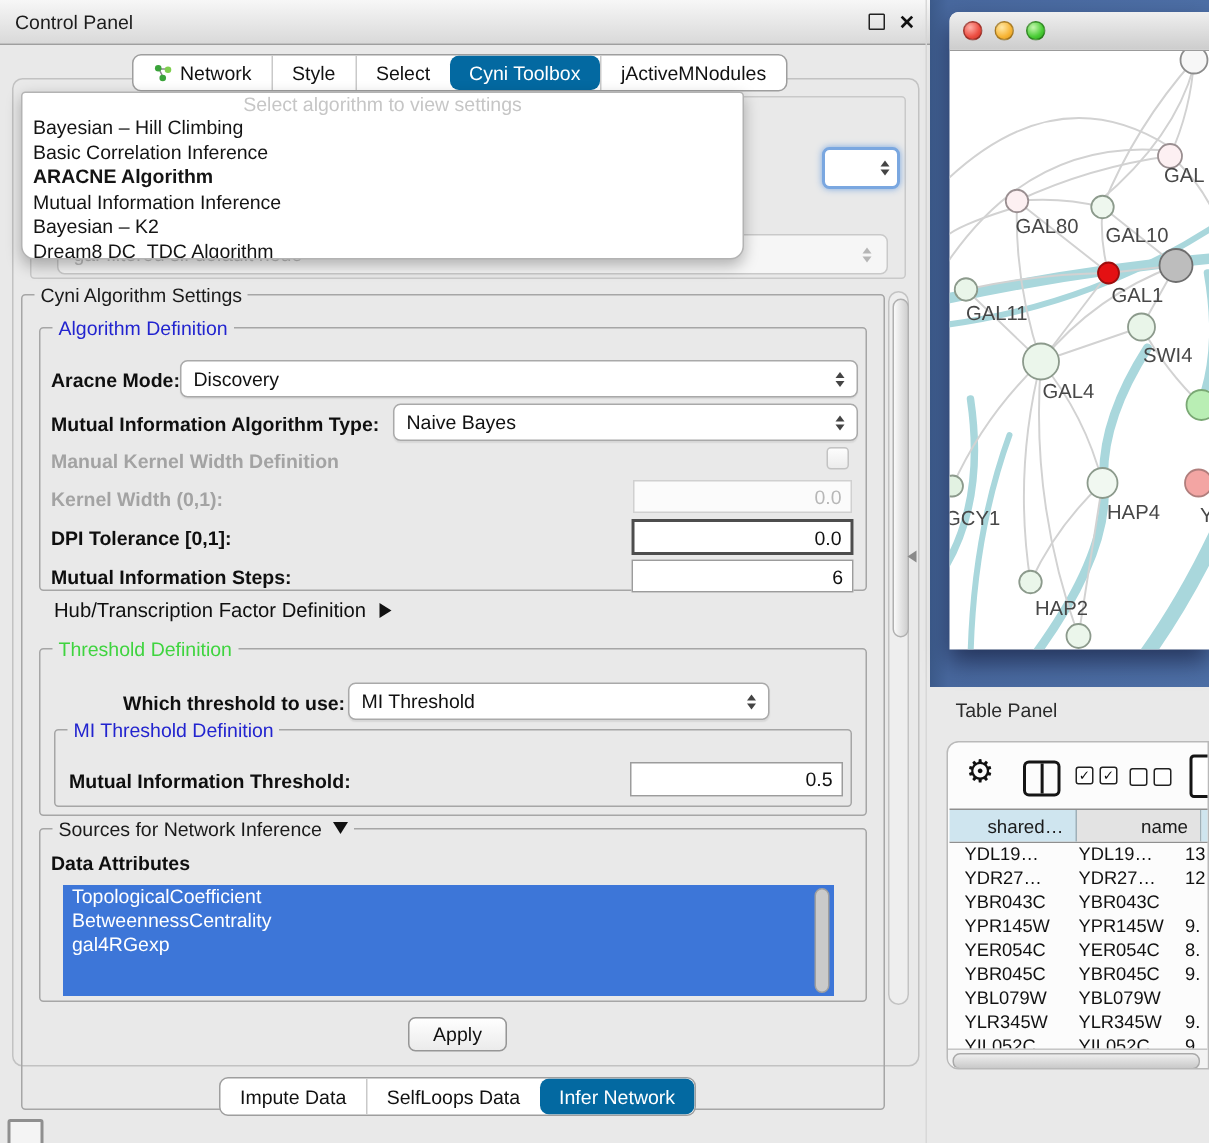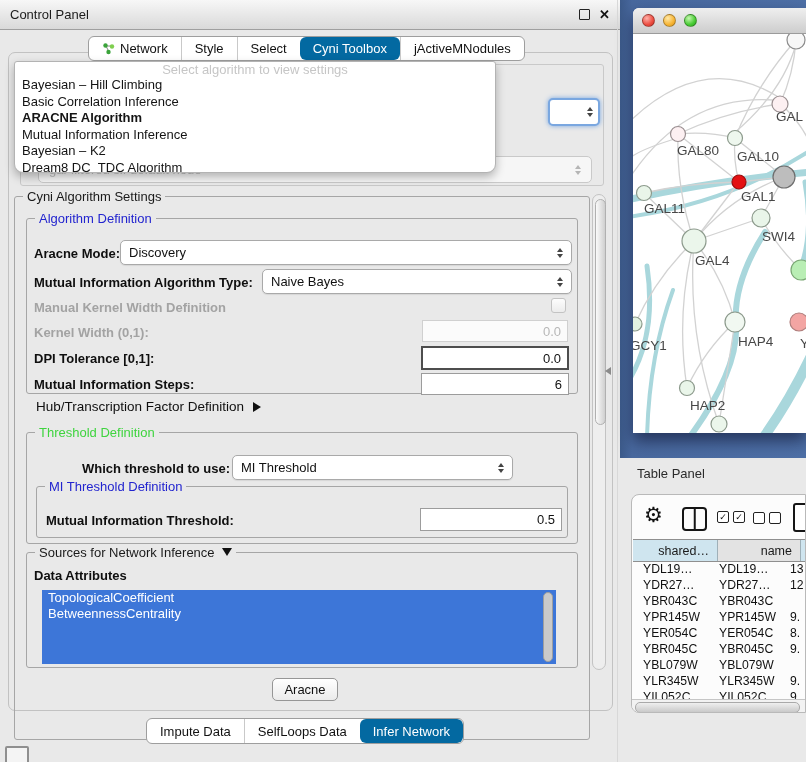--- a/index.html
+++ b/index.html
@@ -241,25 +241,26 @@
   <span>0.5</span>
 </div>
 
 <div class="abs groupbox" style="left:26px;top:552px;width:552px;height:116px">
   <span class="gb-title t-black"><span>Sources for Network Inference</span><span class="tri-down"></span></span>
 </div>
 <span class="abs lbl" style="left:34px;top:568px">Data Attributes</span>
 <div class="abs attr-list" style="left:42px;top:590px;width:514px;height:74px" id="attr-list">
     <div class="attr-item">TopologicalCoefficient</div>
     <div class="attr-item">BetweennessCentrality</div>
+    <div class="attr-item">gal4RGexp</div>
   </div>
 <div class="abs" style="left:543px;top:592px;width:10px;height:70px;background:#cacaca;border:1px solid #9f9f9f;border-radius:5px;z-index:2"></div>
 
 <div class="abs btn" style="left:272px;top:678px;width:66px;height:23px">
-  <span>Aracne</span>
+  <span>Apply</span>
 </div>
 
 <div class="abs" style="left:146px;top:718px;z-index:3">
   <span class="tabbar" id="bottom-tabs" style="height:24px">
       <span class="tab">
         <span>Impute Data</span>
       </span>
       <span class="tab">
         <span>SelfLoops Data</span>
       </span>

